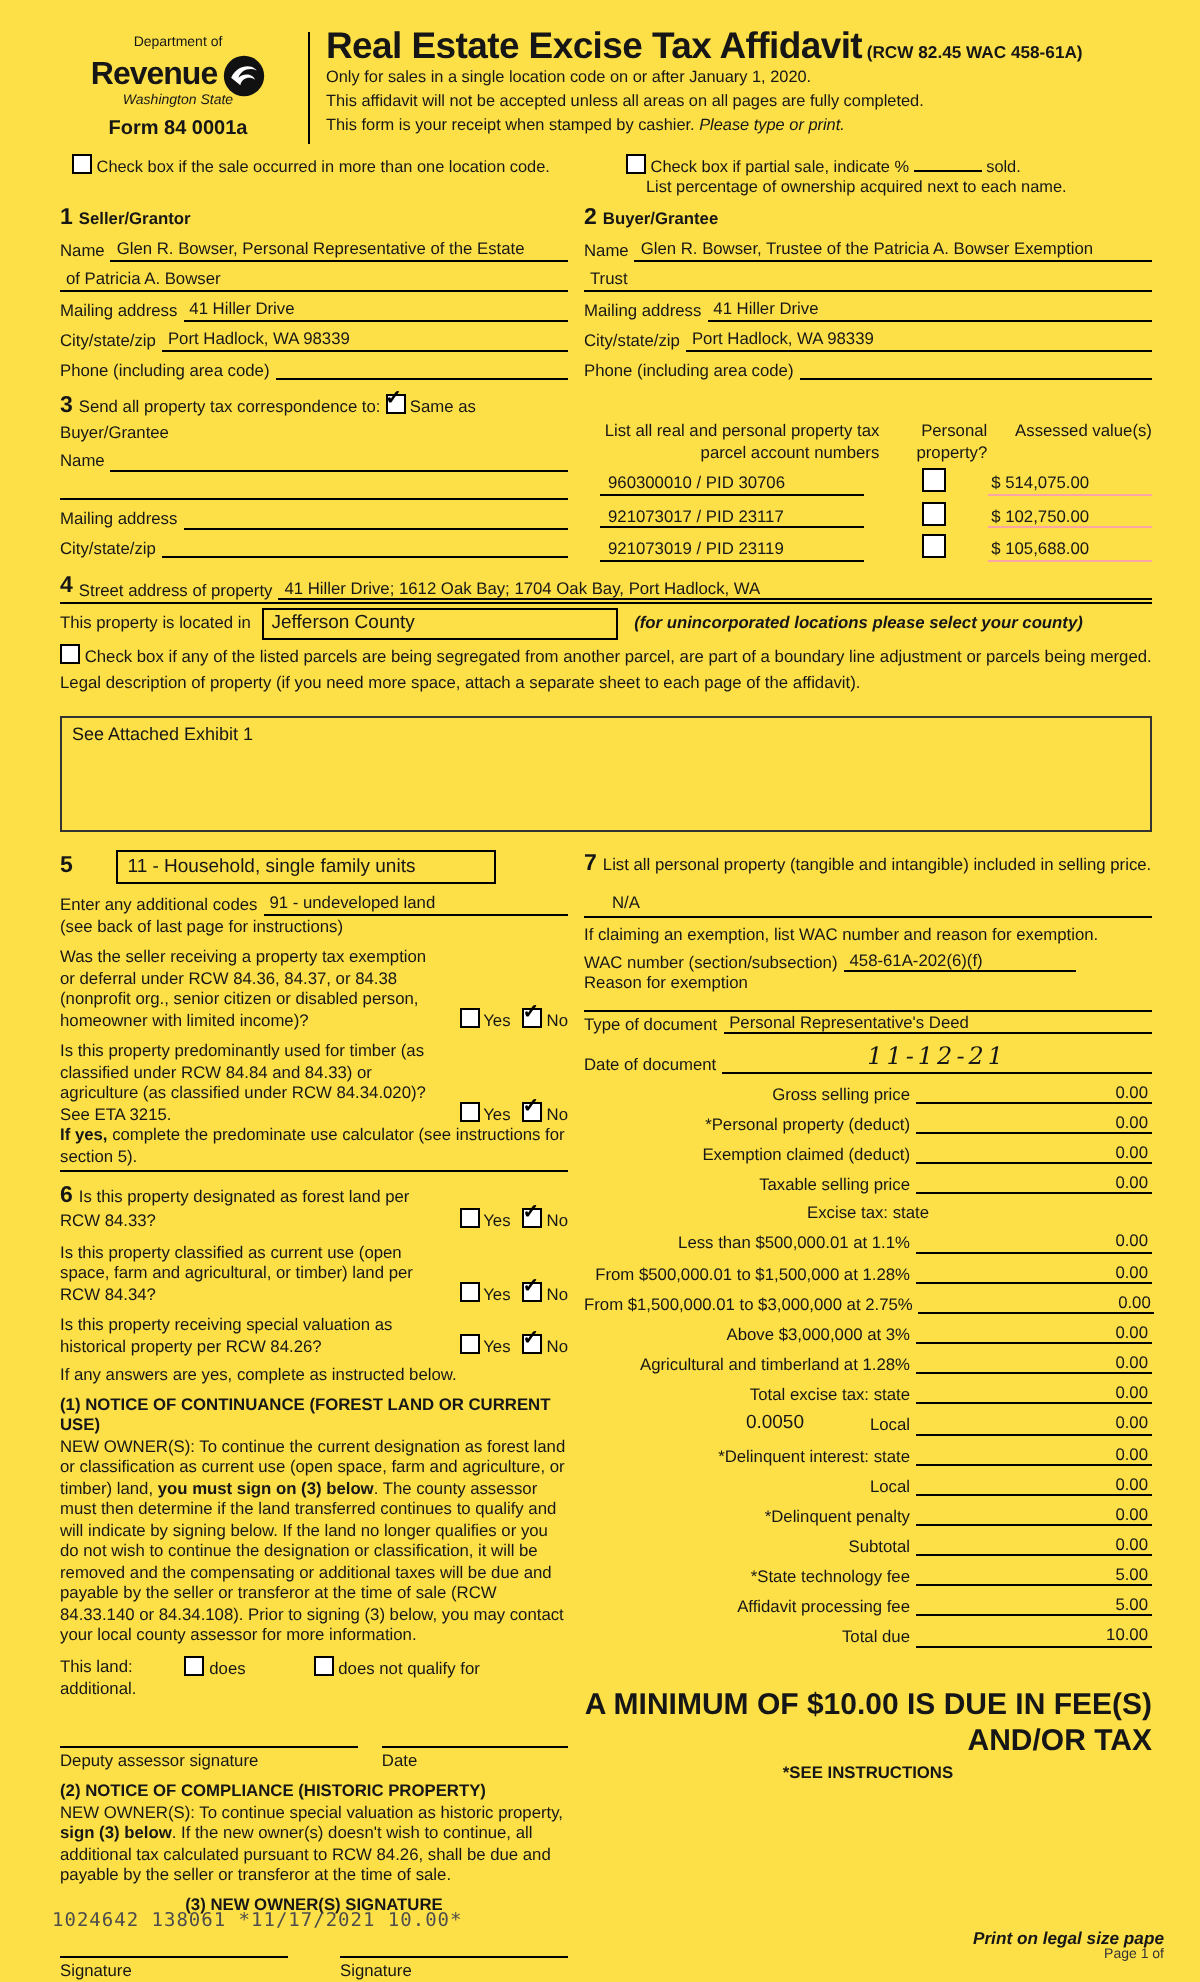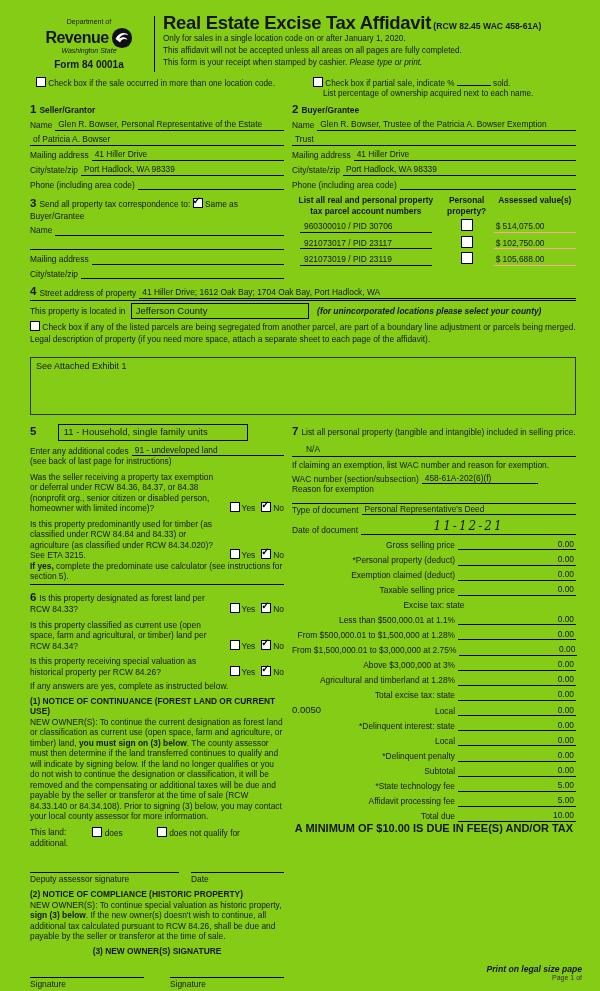--- a/index.html
+++ b/index.html
@@ -1,17 +1,17 @@
 <!DOCTYPE html>
 <html><head>
 <meta charset="utf-8">
 <style>
   html,body{margin:0;padding:0;background:#e8e8e8;}
   .page{
-    position:relative;width:600px;height:991px;background:#84cc16;color:#161616;
+    position:relative;width:600px;height:991px;background:#fde047;color:#161616;
     font-family:"Liberation Sans",sans-serif;font-size:8.4px;line-height:1.25;
     overflow:hidden;box-sizing:border-box;padding:12px 24px 0 30px;
   }
   .b{font-weight:bold}
   .i{font-style:italic}
   .sec-num{font-weight:bold;font-size:11.5px;margin-right:3px}
   
   .cb{display:inline-block;width:8px;height:8px;border:1.2px solid #000;background:#fff;vertical-align:-1px;position:relative;flex:none}
   .cb.checked::after{content:"✓";position:absolute;left:-1px;top:-4px;font-size:10px;font-weight:bold;color:#000}
   
@@ -34,41 +34,41 @@
   .sub{font-size:8.2px;margin-top:1.5px}
   .cbrow{display:flex;margin-top:5px;font-size:8.2px}
   .cbrow .left{width:50%;padding-left:6px}
   .cbrow .right{width:50%;padding-left:14px}
   .pct-line{display:inline-block;width:34px;border-bottom:1px solid #000;height:8px}
   
   .two-col{display:flex}
   .col-l{width:262px;flex:none;padding-right:8px;box-sizing:border-box}
   .col-r{flex:1;min-width:0}
   
-  .ptable-head{display:flex;text-align:center;font-weight:bold;margin-top:5px}
+  .ptable-head{display:flex;text-align:right;font-weight:normal;margin-top:20px}
   .ptable-head .c1{width:52%}.ptable-head .c2{width:19%}.ptable-head .c3{width:29%}
   .prow{display:flex;align-items:flex-end;margin-top:3px}
   .prow .pnum{width:52%;box-sizing:border-box;padding:0 8px}
   .prow .pnum span{display:block;border-bottom:1px solid #000;padding-left:4px}
   .prow .pcb{width:19%;text-align:center}
   .prow .pval{width:29%;box-sizing:border-box}
   .prow .pval span{display:block;border-bottom:1px solid #fca5a5;padding-left:2px}
   
   .sect4{margin-top:5px;border-bottom:1.5px solid #000;padding-bottom:1px}
   .county-box{display:inline-block;border:1.2px solid #000;width:168px;padding:1px 4px;font-size:9.5px;margin:0 6px 0 3px}
   .legal-box{border:1.2px solid #333;height:50px;margin-top:12px;padding:3px 5px;font-size:9px}
   
   .qrow{display:flex;margin-top:5px}
   .qtext{flex:1;padding-right:5px}
   .yn{white-space:nowrap;align-self:flex-end;flex:none}
   .yn .cb{margin:0 2px 0 6px}
   .usecode-box{display:inline-block;border:1.2px solid #000;width:178px;padding:1.5px 5px;font-size:9.5px;vertical-align:middle}
   
   .mrow{display:flex;align-items:flex-end;margin-top:3.6px}
-  .mpre{width:110px;text-align:left;flex:none;font-size:9.5px}
+  .mpre{width:110px;text-align:right;flex:none;font-size:9.5px}
   .mlabel{flex:1;text-align:right;white-space:nowrap}
   .mline{width:74px;border-bottom:1px solid #000;margin-left:3px;flex:none}
   .mval{width:42px;text-align:right;border-bottom:1px solid #000;flex:none;padding-right:2px}
   
   .hw{font-family:"DejaVu Serif",serif;font-style:italic}
   .sig2col{display:flex;gap:26px;margin-top:10px}
   .sig2col>div{flex:1}
   .sline{border-bottom:1px solid #000;height:11px}
   .slabel{margin-top:1px}
   .stamp{position:absolute;left:26px;bottom:24px;font-family:"DejaVu Sans Mono",monospace;font-size:9.5px;color:#4c4c4c;letter-spacing:0.5px}
@@ -433,22 +433,24 @@
           <span class="mlabel">Affidavit processing fee</span>
           <span class="mline"></span>
           <span class="mval">5.00</span>
         </div>
       <div class="mrow">
           <span class="mlabel">Total due</span>
           <span class="mline"></span>
           <span class="mval">10.00</span>
         </div>
 
-      <div class="b" style="text-align:center;margin-top:0;font-size:11px">A MINIMUM OF $10.00 IS DUE IN FEE(S) AND/OR TAX</div>
-    </div>
-  </div>
-
+      <div class="b" style="text-align:right;margin-top:20px;font-size:15px">A MINIMUM OF $10.00 IS DUE IN FEE(S) AND/OR TAX</div>
+      <div class="b" style="text-align:center">*SEE INSTRUCTIONS</div>
+    </div>
+  </div>
+
+  <div class="stamp">1024642 138061 *11/17/2021 10.00*</div>
   <div class="printnote">
     <div class="p1">Print on legal size pape</div>
     <div class="p2">Page 1 of</div>
   </div>
 
 </div>
 
 </body></html>

